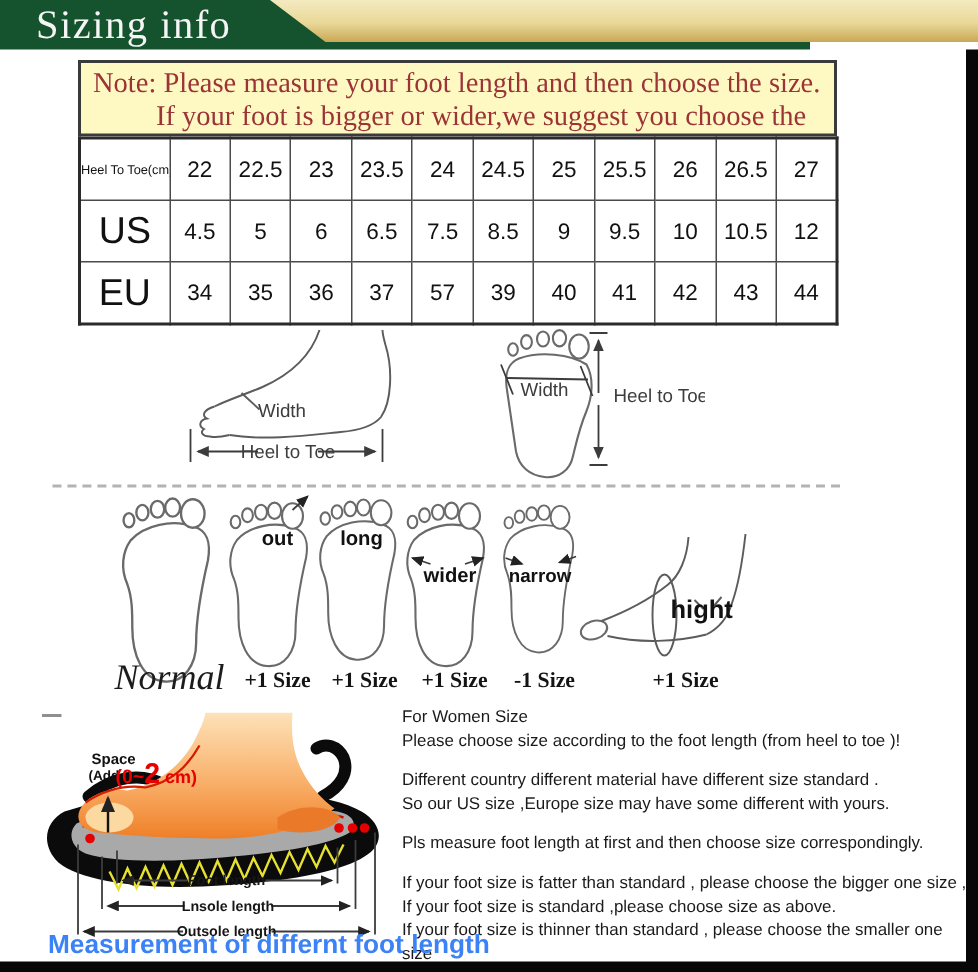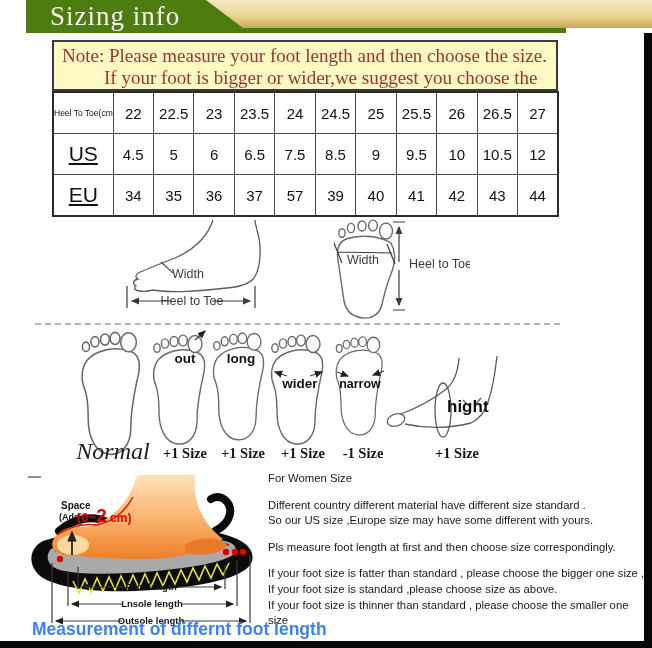--- a/index.html
+++ b/index.html
@@ -1,36 +1,36 @@
 <!DOCTYPE html>
 <html><head>
 <meta charset="utf-8">
 <style>
   html,body{margin:0;padding:0;background:#fff;}
   #canvas{position:relative;width:652px;height:648px;background:#fff;overflow:hidden;
           font-family:"Liberation Sans",sans-serif;}
   
-  .banner{position:absolute;left:0;top:0;width:540px;height:33px;background:#4d7c0f;margin-left:26px;}
+  .banner{position:absolute;left:0;top:0;width:540px;height:33px;background:#14532d;}
   .banner-title{position:absolute;left:24px;top:0;height:33px;line-height:32px;
     font-family:"Liberation Serif",serif;font-size:27px;color:#f5f5f5;letter-spacing:1px;}
   .banner svg{position:absolute;left:0;top:0;}
   
   .note-box{position:absolute;left:52px;top:40px;width:506px;height:51px;box-sizing:border-box;
     border:2px solid #3a3a3a;background:#fef9c3;padding:3px 0 0 8px;
     font-family:"Liberation Serif",serif;font-size:19px;line-height:22px;color:#9c3336;}
   .note-l2{padding-left:42px;}
   
   .size-table{position:absolute;left:52px;top:91px;}
   .size-table table{border-collapse:collapse;table-layout:fixed;width:507px;background:#fff;
     border:2px solid #2b2b2b;}
   .size-table td{border:1px solid #4a4a4a;text-align:center;vertical-align:middle;height:40px;
     padding:0;color:#111;overflow:hidden;white-space:nowrap;}
   .size-table col.c0{width:60px;}
   .tl-small{font-size:8.5px;letter-spacing:0;}
-  .tl-big{font-size:21px;text-decoration:underline;}
+  .tl-big{font-size:25px;}
   .tv{font-size:15px;margin-left:19px;}
   
   .sk-sec{position:absolute;}
   .sketch{stroke:#6a6a6a;stroke-width:1.4;fill:#fff;}
   .line-only{stroke:#5c5c5c;stroke-width:1.3;fill:none;}
   .dim{stroke:#3c3c3c;stroke-width:1.2;fill:none;}
   text.diag{font-family:"Liberation Sans",sans-serif;font-size:12.5px;fill:#3d3d3d;}
   text.ft{font-family:"Liberation Sans",sans-serif;font-size:13.5px;font-weight:bold;fill:#111;}
   text.sz{font-family:"Liberation Serif",serif;font-size:14.5px;font-weight:bold;fill:#141414;}
   text.nm{font-family:"Liberation Serif",serif;font-size:24px;font-style:italic;fill:#1c1c1c;}
@@ -275,20 +275,21 @@
       <line class="dim" x1="156" y1="129" x2="208" y2="129" marker-end="url(#ah3)"></line>
       <text class="shoe-lbl" x="127" y="132" text-anchor="middle">Lnsole length</text>
       <line class="dim" x1="97" y1="146" x2="31" y2="146" marker-end="url(#ah3)"></line>
       <line class="dim" x1="156" y1="146" x2="221" y2="146" marker-end="url(#ah3)"></line>
       <text class="shoe-lbl" x="126" y="149" text-anchor="middle">Outsole length</text>
     </g>
   </svg>
 
   <div class="women-text">
       <div class="wline">For Women Size</div>
+      <div class="wline">Please choose size according to the foot length (from heel to toe )!</div>
       <div class="wgap"></div>
       <div class="wline">Different country different material have different size standard .</div>
       <div class="wline">So our US size ,Europe size may have some different with yours.</div>
       <div class="wgap"></div>
       <div class="wline">Pls measure foot length at first and then choose size correspondingly.</div>
       <div class="wgap"></div>
       <div class="wline">If your foot size is fatter than standard , please choose the bigger one size ,</div>
       <div class="wline">If your foot size is standard ,please choose size as above.</div>
       <div class="wline">If your foot size is thinner than standard , please choose the smaller one size</div>
     </div>

